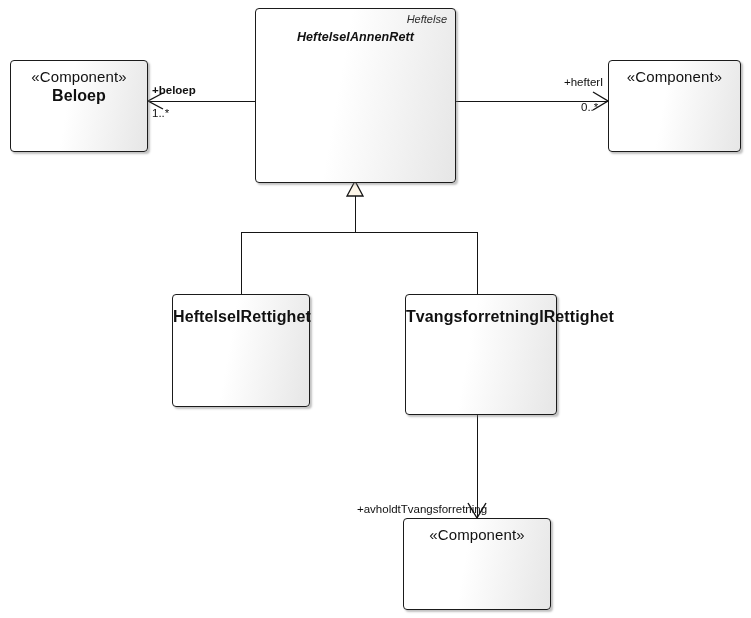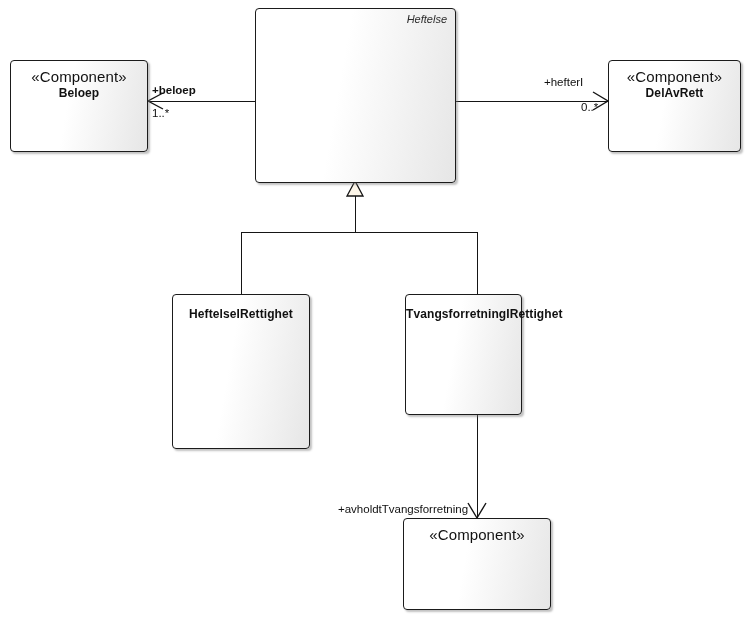--- a/index.html
+++ b/index.html
@@ -36,21 +36,21 @@
     line-height: 1.28;
   }
   .stereotype {
     display: block;
     font-size: 15px;
     color: #111;
     letter-spacing: 0.1px;
   }
   .box-name {
     display: block;
-    font-size: 12px;
+    font-size: 16px;
     font-weight: bold;
     color: #111;
     letter-spacing: 0.1px;
   }
   .box-name.plain-top {
     padding-top: 2px;
   }
   .diagram-tag {
     position: absolute;
     top: 4px;
@@ -125,50 +125,52 @@
     </g>
 
     <g>
       <polygon points="355,181 347,196 363,196" fill="#fdf6e9" stroke="#151515" stroke-width="1.3"></polygon>
     </g>
   </svg>
 
   <div class="edge-label" style="left:152px; top:84px;font-weight:bold;">+beloep</div>
   <div class="edge-label" style="left:152px; top:107px;">1..*</div>
 
-  <div class="edge-label" style="left:544px; top:76px;text-align:right;">+hefterI</div>
+  <div class="edge-label" style="left:564px; top:76px;text-align:right;">+hefterI</div>
   <div class="edge-label" style="left:581px; top:101px;">0..*</div>
 
-  <div class="edge-label" style="left:338px; top:503px;">+avholdtTvangsforretning</div>
+  <div class="edge-label" style="left:357px; top:503px;">+avholdtTvangsforretning</div>
 
   <div class="uml-box" style="left:255px; top:8px; width:201px; height:175px;">
     <span class="diagram-tag">Heftelse</span>
+    <div class="box-head" style="top:20px;">
+      <span class="box-name italic-bold">HeftelseIAnnenRett</span>
+    </div>
   </div>
 
   <div class="uml-box" style="left:10px; top:60px; width:138px; height:92px;">
     <div class="box-head">
       <span class="stereotype">«Component»</span>
       <span class="box-name">Beloep</span>
     </div>
   </div>
 
   <div class="uml-box" style="left:608px; top:60px; width:133px; height:92px;">
     <div class="box-head">
       <span class="stereotype">«Component»</span>
-      <span class="box-name">DelAvRett</span>
     </div>
   </div>
 
-  <div class="uml-box" style="left:172px; top:294px; width:138px; height:155px;">
+  <div class="uml-box" style="left:172px; top:294px; width:138px; height:113px;">
     <div class="box-head" style="top:10px;">
       <span class="box-name plain-top">HeftelseIRettighet</span>
     </div>
   </div>
 
-  <div class="uml-box" style="left:405px; top:294px; width:117px; height:121px;">
+  <div class="uml-box" style="left:405px; top:294px; width:152px; height:121px;">
     <div class="box-head" style="top:10px;">
       <span class="box-name plain-top">TvangsforretningIRettighet</span>
     </div>
   </div>
 
   <div class="uml-box" style="left:403px; top:518px; width:148px; height:92px;">
     <div class="box-head">
       <span class="stereotype">«Component»</span>
     </div>
   </div>

